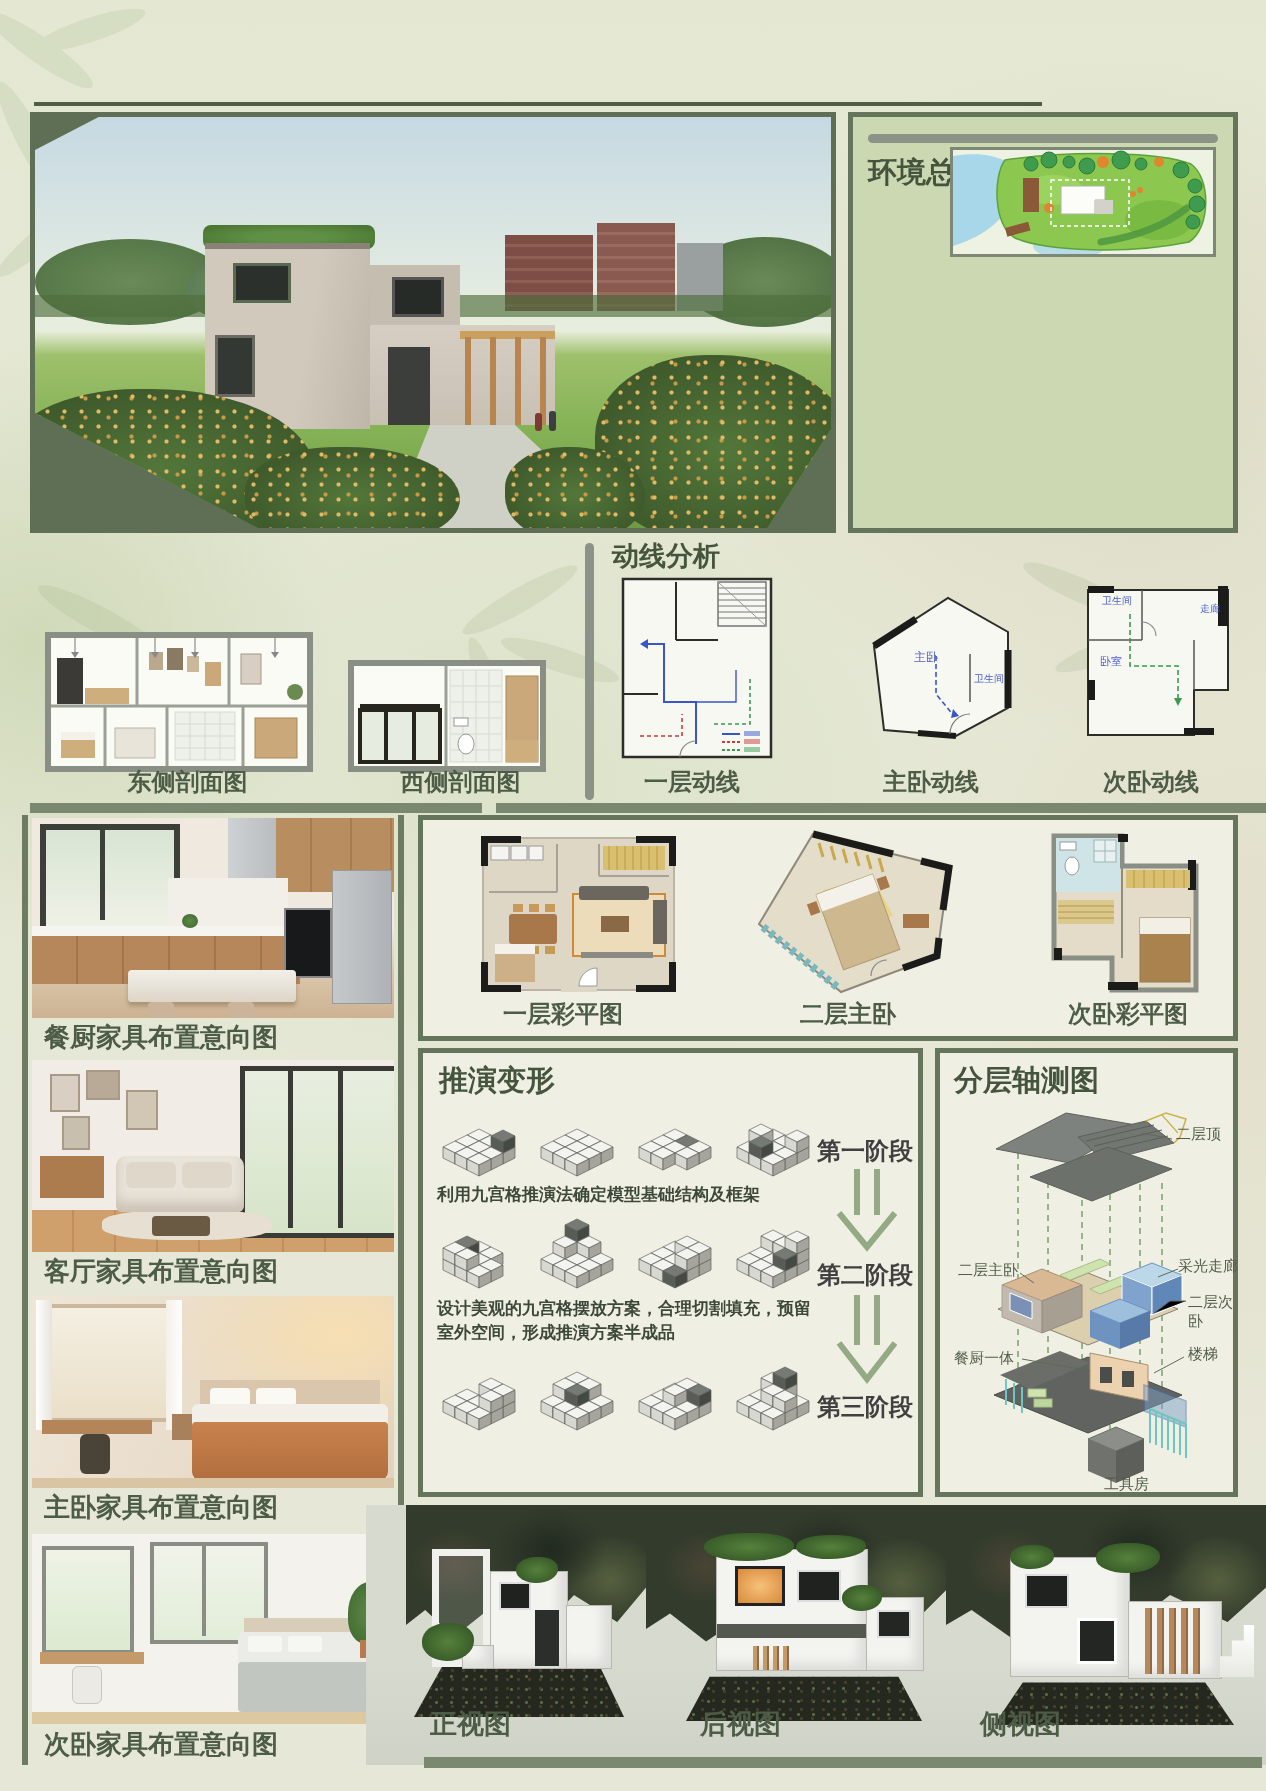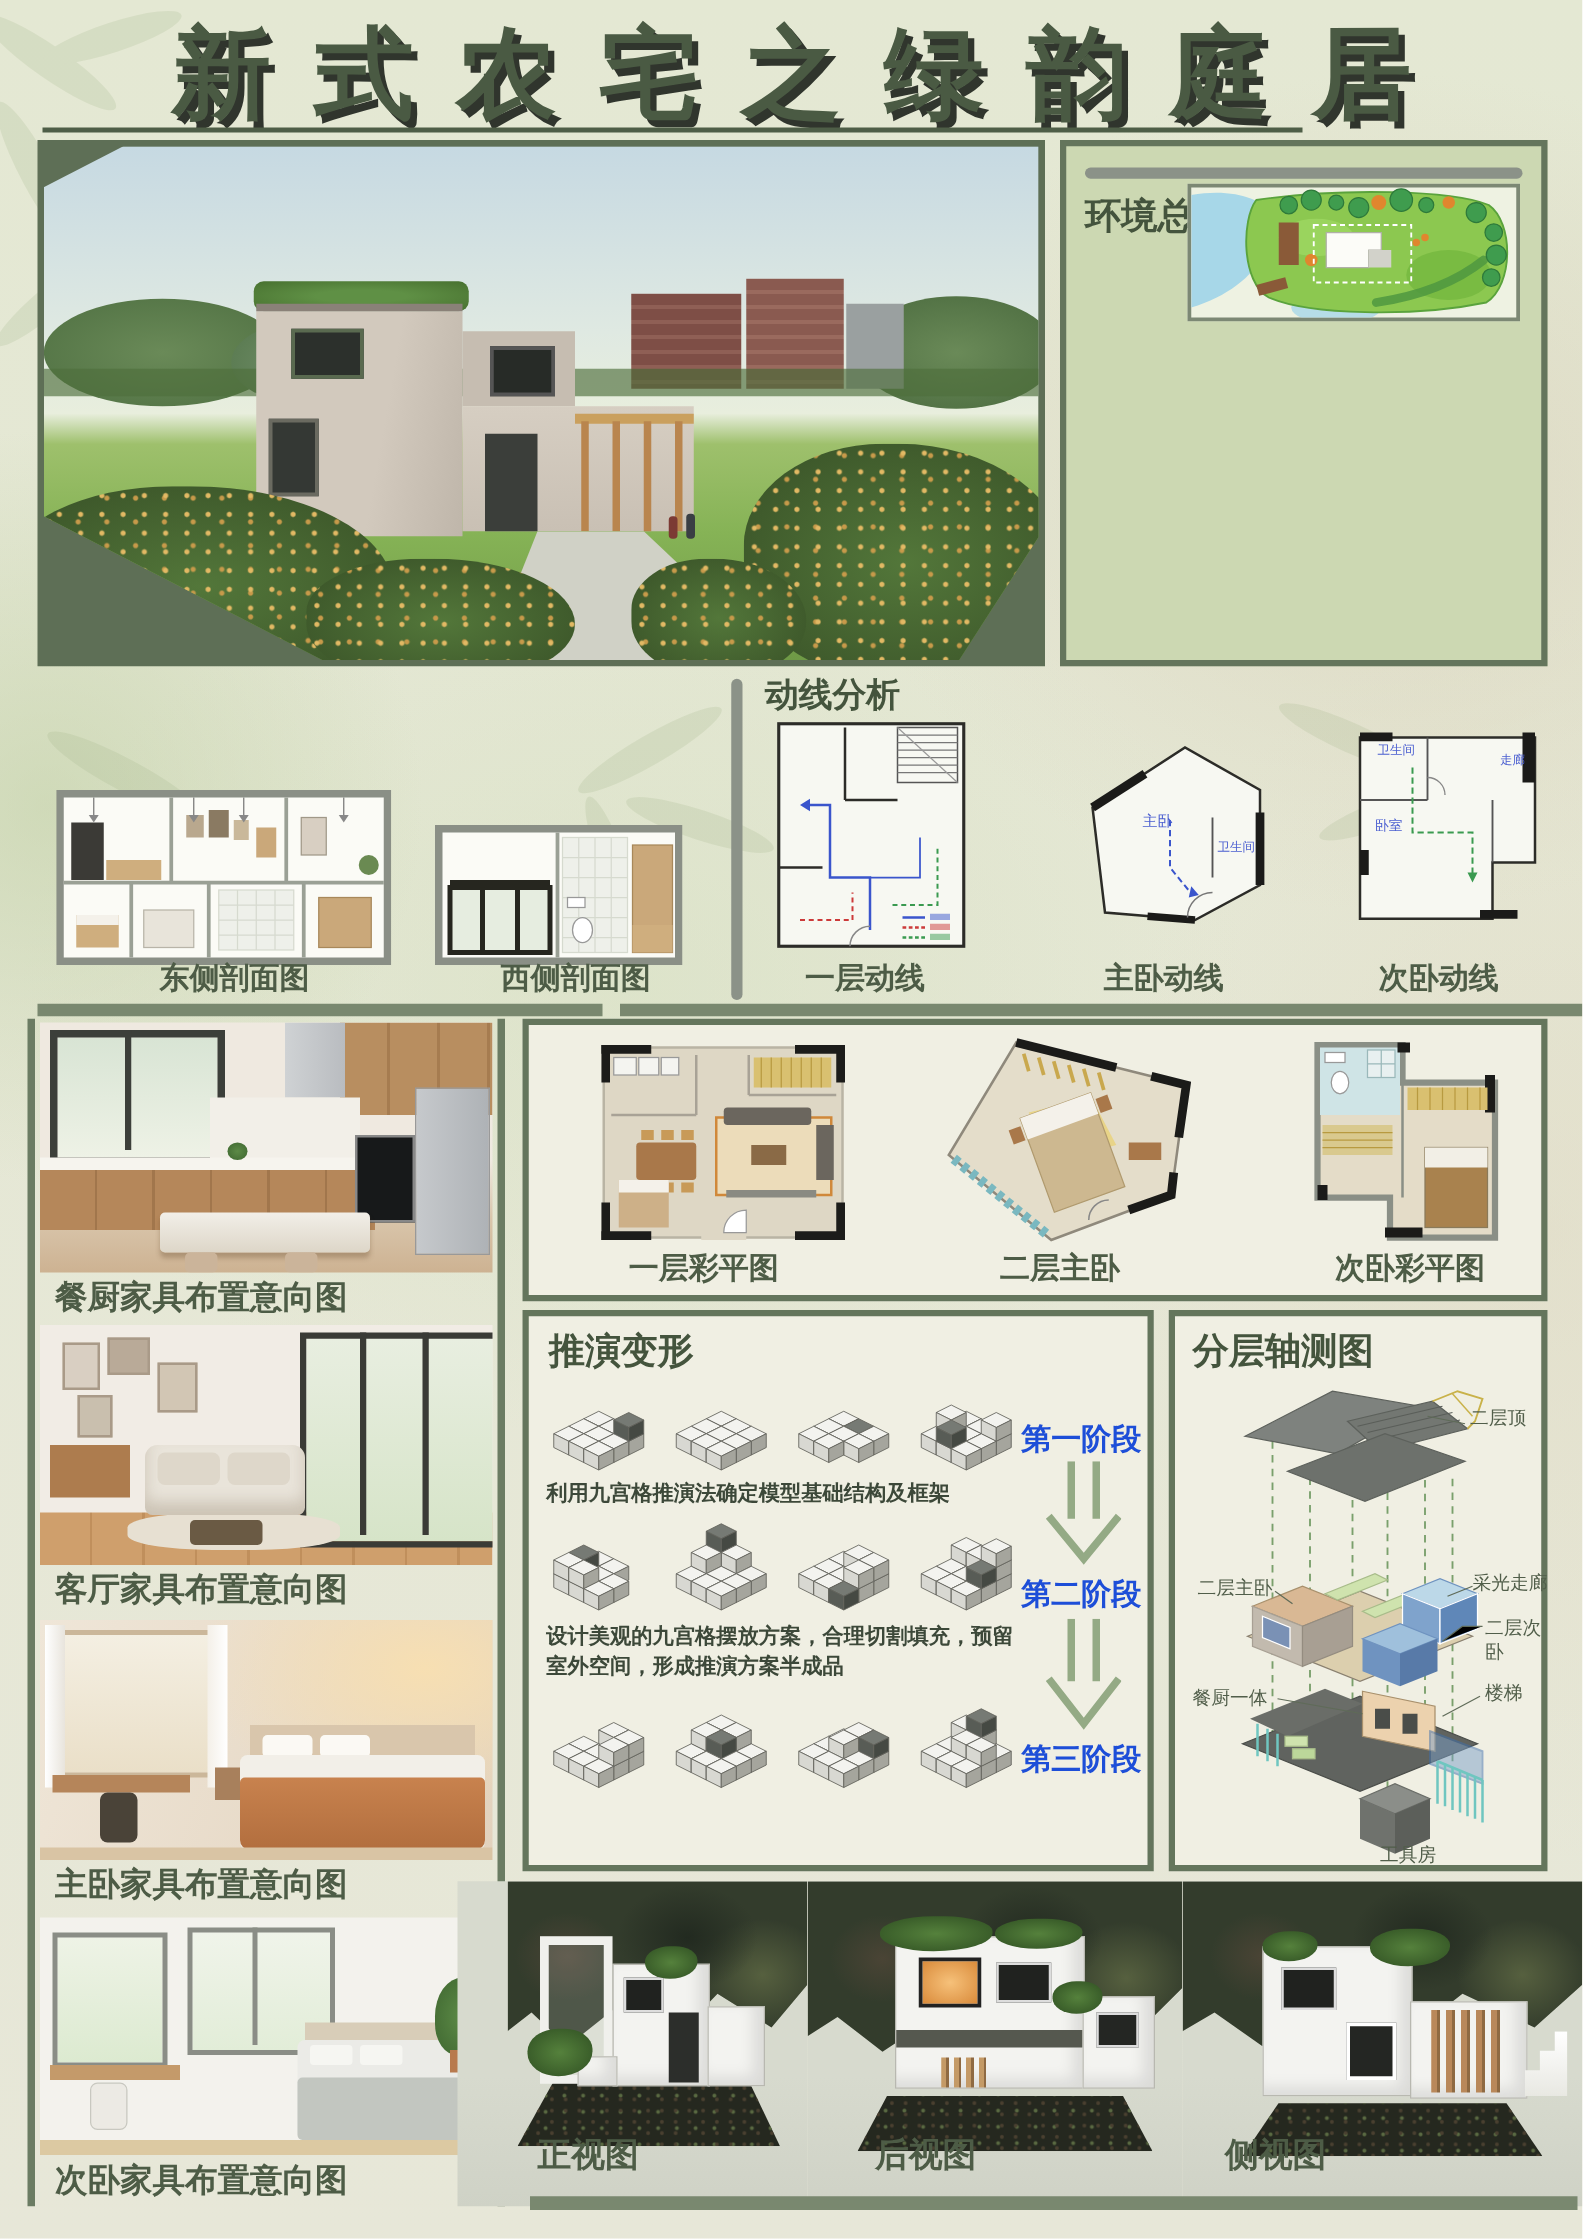--- a/index.html
+++ b/index.html
@@ -43,21 +43,21 @@
       #333c2c;
     clip-path:polygon(0 0,100% 0,100% 55%,88% 78%,70% 60%,55% 85%,38% 65%,20% 88%,8% 70%,0 80%);}
   .m-base{position:absolute;background:
     radial-gradient(circle,#4a4030 1px,transparent 2px),
     radial-gradient(circle,#5a6a42 1px,transparent 2px),#25281f;
     background-size:11px 9px,15px 13px,100% 100%;}
   .m-box{position:absolute;background:#f3f3f0;border:1px solid #b8b8b0;
     box-shadow:inset -8px -6px 12px rgba(0,0,0,.10);}
   .vine{position:absolute;border-radius:50% 45% 55% 50%;
     background:radial-gradient(#55813c,#2f4f22);}
-  .stage{width:104px;text-align:center;font-weight:bold;font-size:24px;color:#1d4ed8;}
+  .stage{width:104px;text-align:center;font-weight:bold;font-size:24px;color:#404040;}
   .note{font-family:"Liberation Serif","DejaVu Serif",serif;font-weight:bold;
     font-size:17px;line-height:24px;color:#3c4839;}
   .axlabel{font-family:"Liberation Serif","DejaVu Serif",serif;font-size:15px;color:#515e4a;}
   .blab{position:absolute;color:#4a5ed0;font-size:10px;line-height:10px;}
   .leaf{position:absolute;opacity:.2;}
   .cubrow{position:absolute;display:flex;gap:6px;}
 </style>
 </head>
 <body>
 
@@ -86,21 +86,20 @@
       <ellipse cx="60" cy="150" rx="56" ry="11" transform="rotate(70 60 150)"></ellipse>
     </g>
   </svg>
   <svg class="leaf" style="left:990px;top:540px" width="220" height="180" viewBox="0 0 220 180">
     <g fill="#9fb286">
       <ellipse cx="90" cy="50" rx="62" ry="12" transform="rotate(24 90 50)"></ellipse>
       <ellipse cx="120" cy="110" rx="58" ry="11" transform="rotate(-20 120 110)"></ellipse>
     </g>
   </svg>
 
-  <div class="abs title serif">新式农宅之绿韵庭居</div>
   <div class="abs title-rule"></div>
 
   <div class="abs hero">
     <div class="hero-photo">
       <div class="abs" style="left:0;top:0;right:0;bottom:0;background:linear-gradient(#c6d9e2 0%,#dfe9e2 36%,#e8eedd 52%,#9ec06c 58%,#86b356 75%,#6f9a46 100%);"></div>
       <div class="abs" style="left:0;top:122px;width:190px;height:86px;background:radial-gradient(#6a8a58,#4f7042);border-radius:50%;"></div>
       <div class="abs" style="left:150px;top:140px;width:120px;height:66px;background:radial-gradient(#72906b,#54754a);border-radius:50%;"></div>
       <div class="abs" style="left:650px;top:120px;width:160px;height:90px;background:radial-gradient(#6a8a58,#4a6a3e);border-radius:50%;"></div>
       <div class="abs" style="left:470px;top:118px;width:88px;height:76px;background:repeating-linear-gradient(#7e4e46 0 9px,#8f5f55 9px 12px);"></div>
       <div class="abs" style="left:562px;top:106px;width:78px;height:88px;background:repeating-linear-gradient(#8a5a50 0 9px,#9a6a5e 9px 12px);"></div>

